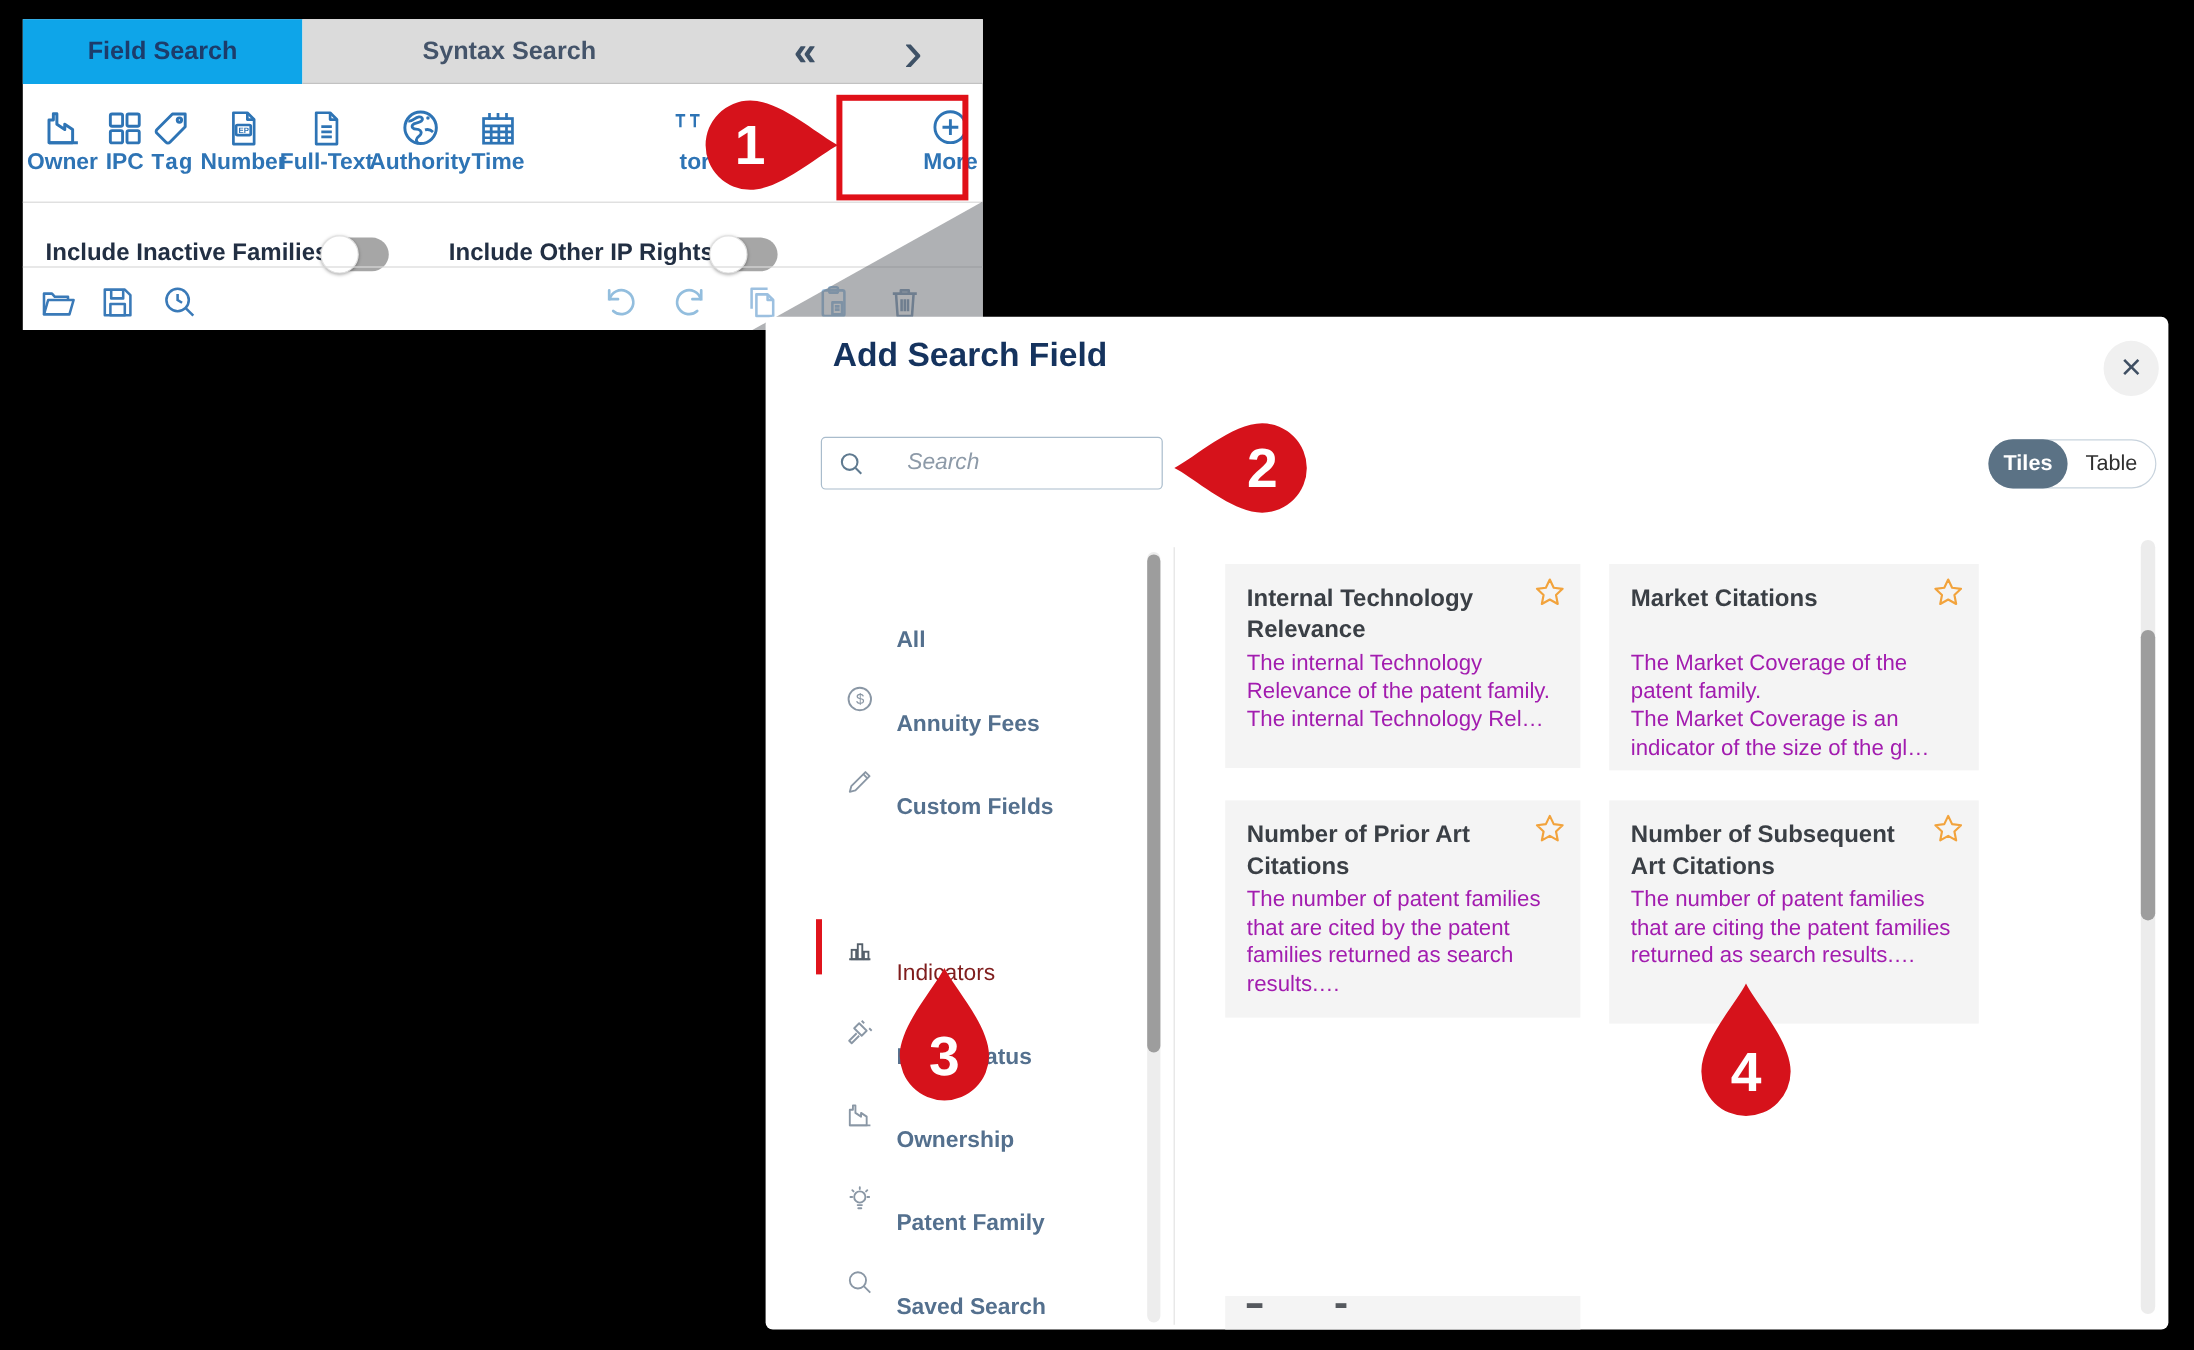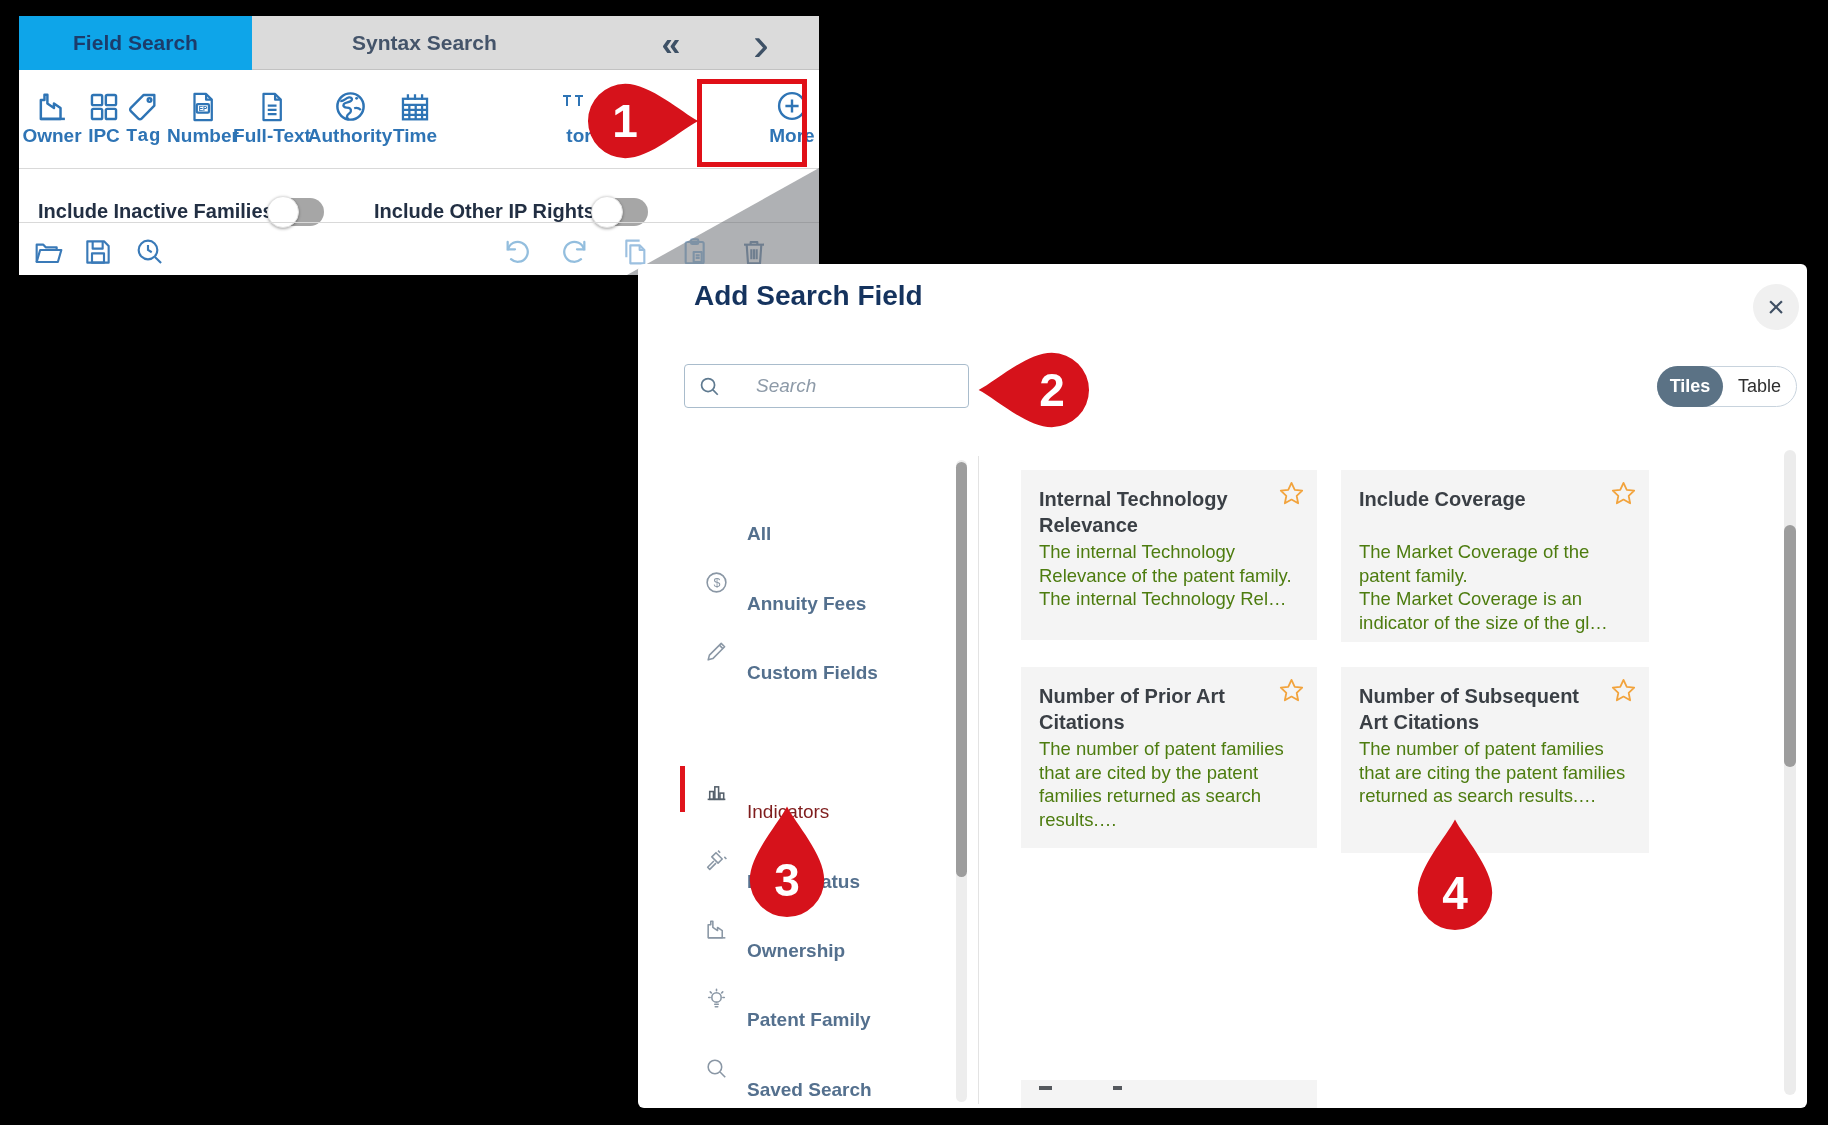--- a/index.html
+++ b/index.html
@@ -46,21 +46,21 @@
   .cat .clabel{margin-left:13px;font-size:19px;font-weight:600;color:#54708e;margin-top:44px;}
   .cat.sel .clabel{color:#7f1d1d;font-weight:normal;}
   .cat-redbar{position:absolute;left:42px;top:502px;width:5px;height:46px;background:#e0141c;}
   .sb-track{position:absolute;left:318px;top:196px;width:11px;height:642px;background:#ededed;border-radius:6px;}
   .sb-thumb{position:absolute;left:0;top:2px;width:11px;height:415px;background:#9d9d9d;border-radius:6px;}
   .v-div{position:absolute;left:340px;top:192px;width:1px;height:648px;background:#e3e3e3;}
   .ct-track{position:absolute;left:1146px;top:186px;width:12px;height:645px;background:#ececec;border-radius:6px;}
   .ct-thumb{position:absolute;left:0;top:75px;width:12px;height:242px;background:#9d9d9d;border-radius:6px;}
   .tile{position:absolute;background:#f4f4f4;box-sizing:border-box;padding:16px 18px;}
   .tile-title{font-size:20px;font-weight:bold;color:#3a3f45;line-height:1.3;min-height:52px;width:92%;}
-  .tile-body{font-size:18.5px;color:#4d7c0f;line-height:1.28;white-space:pre-line;margin-top:2px;}
+  .tile-body{font-size:18.5px;color:#a21caf;line-height:1.28;white-space:pre-line;margin-top:2px;}
   .tile .star{position:absolute;right:12px;top:10px;}
   .sliver-mark{position:absolute;top:6px;height:4px;background:#55595e;}
   
   .anno{position:absolute;width:120px;height:120px;z-index:9;pointer-events:none;}
   .anno svg{position:absolute;left:0;top:0;}
   .anno .num{position:absolute;color:#fff;font-size:46px;font-weight:bold;text-align:center;line-height:48px;}
   .anno.up .num{left:0;top:53px;width:120px;}
   .anno.right .num{left:8px;top:36px;width:70px;}
   .anno.left .num{left:42px;top:36px;width:70px;}
 </style>
@@ -349,21 +349,21 @@
 
     <div class="tile" style="left:383px;top:206px;width:296px;height:170px;">
       <div class="tile-title">Internal Technology Relevance</div>
       <div class="tile-body">The internal Technology Relevance of the patent family.
 The internal Technology Rel…</div>
       <svg class="star" width="27" height="27" viewBox="0 0 24 24" fill="none" stroke="#f2a33c" stroke-width="1.6" stroke-linejoin="round">
         <path d="M12 2.6l2.9 6.1 6.6.8-4.9 4.6 1.3 6.6L12 17.4l-5.9 3.3 1.3-6.6-4.9-4.6 6.6-.8z"></path>
       </svg>
     </div>
     <div class="tile" style="left:703px;top:206px;width:308px;height:172px;">
-      <div class="tile-title">Include Coverage</div>
+      <div class="tile-title">Market Citations</div>
       <div class="tile-body">The Market Coverage of the patent family.
 The Market Coverage is an indicator of the size of the gl…</div>
       <svg class="star" width="27" height="27" viewBox="0 0 24 24" fill="none" stroke="#f2a33c" stroke-width="1.6" stroke-linejoin="round">
         <path d="M12 2.6l2.9 6.1 6.6.8-4.9 4.6 1.3 6.6L12 17.4l-5.9 3.3 1.3-6.6-4.9-4.6 6.6-.8z"></path>
       </svg>
     </div>
     <div class="tile" style="left:383px;top:403px;width:296px;height:181px;">
       <div class="tile-title">Number of Prior Art Citations</div>
       <div class="tile-body">The number of patent families that are cited by the patent families returned as search results.…</div>
       <svg class="star" width="27" height="27" viewBox="0 0 24 24" fill="none" stroke="#f2a33c" stroke-width="1.6" stroke-linejoin="round">

